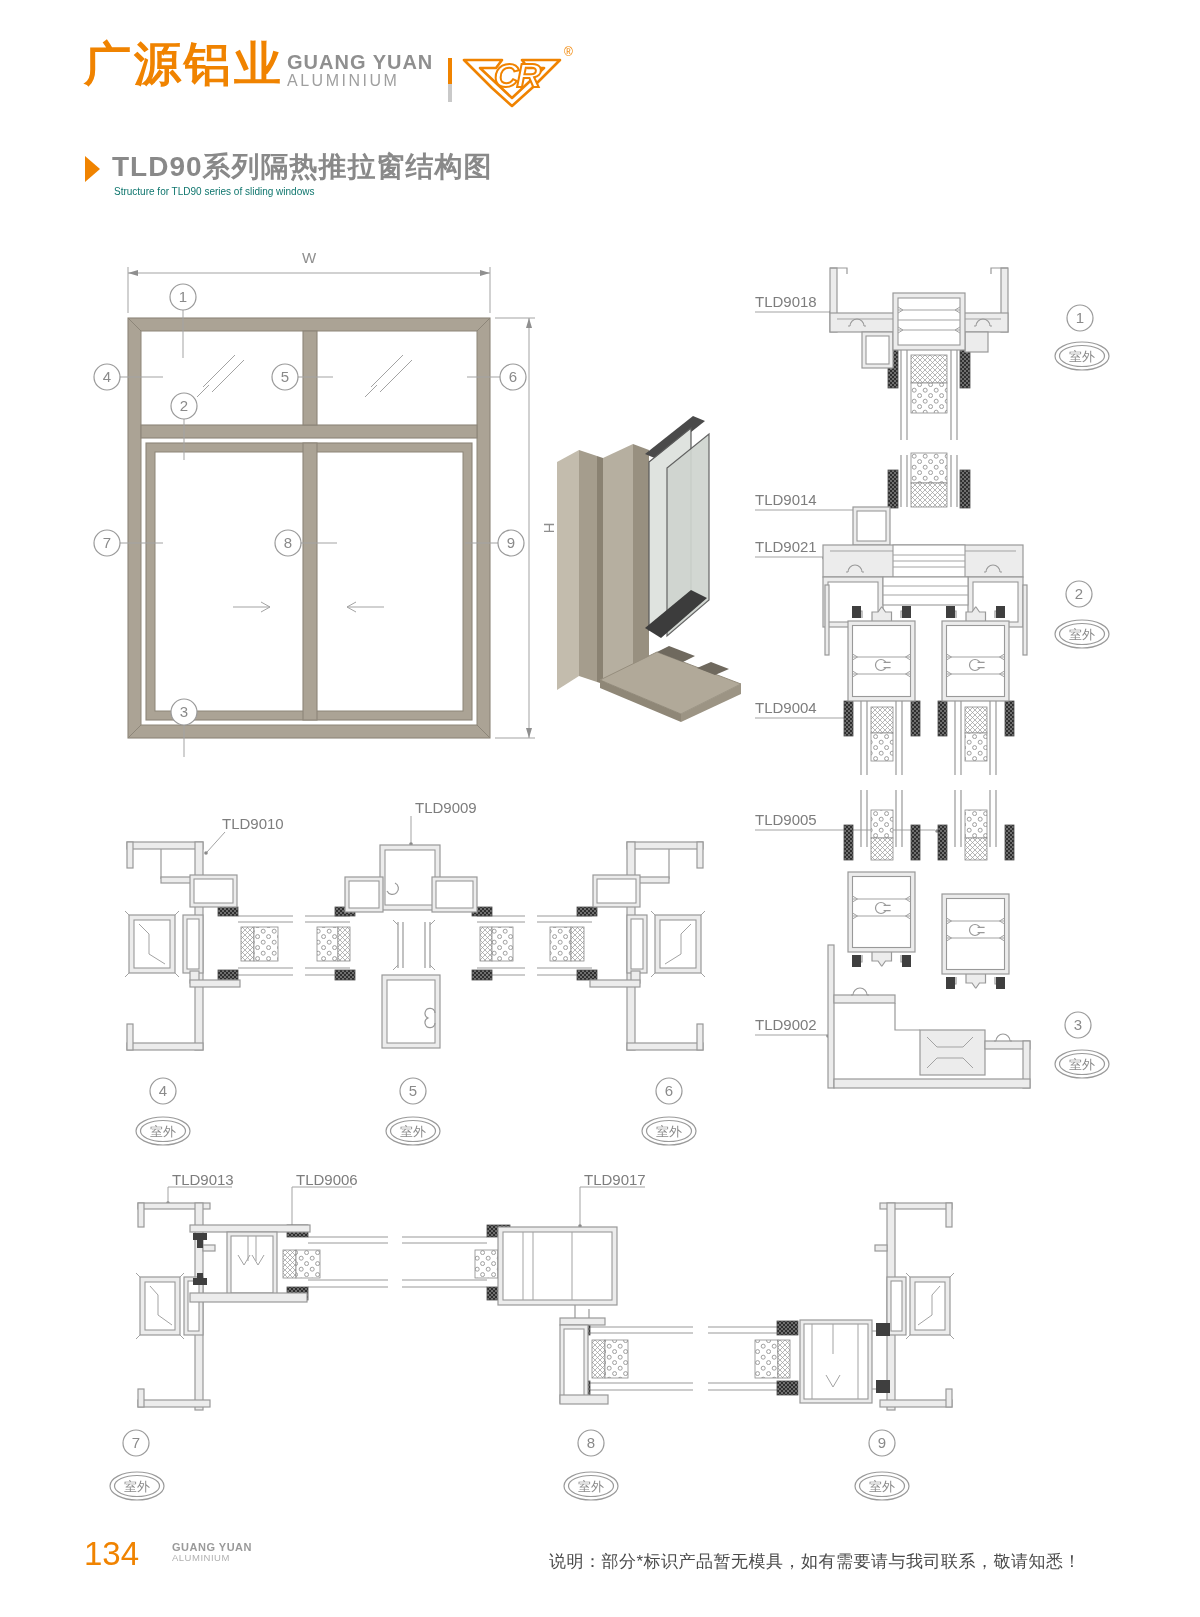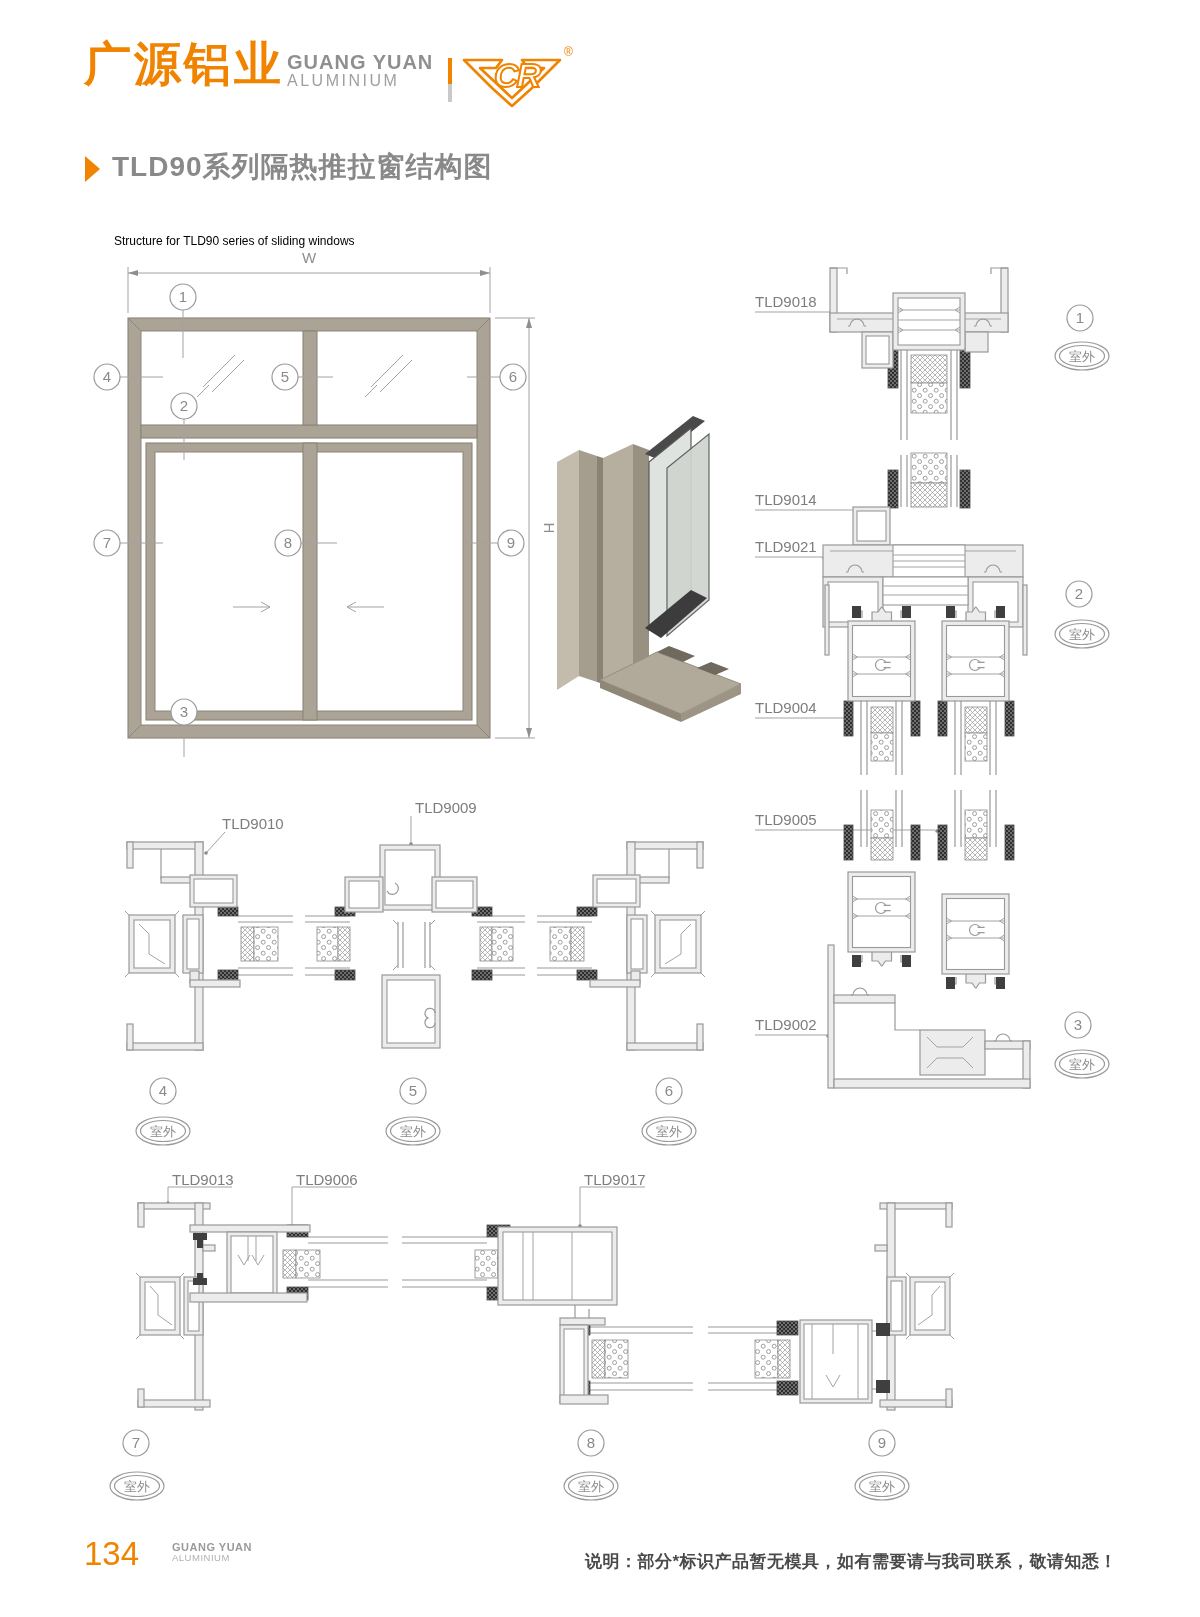--- a/index.html
+++ b/index.html
@@ -8,27 +8,27 @@
   .abs{position:absolute;}
   
   .brand-cn{left:84px;top:40px;font-size:47px;font-weight:900;color:#F08300;letter-spacing:3px;line-height:1;}
   .brand-en{left:287px;top:52px;line-height:1.05;}
   .brand-en .l1{font-size:20px;font-weight:bold;color:#8f8f8f;letter-spacing:1px;}
   .brand-en .l2{font-size:16px;color:#9f9f9f;letter-spacing:2.5px;}
   .hdr-divider{left:448px;top:58px;width:4px;height:44px;background:linear-gradient(#F08300 58%,#c9c9c9 58%);}
   
   .title-tri{left:85px;top:156px;width:0;height:0;border-left:15px solid #F08300;border-top:13px solid transparent;border-bottom:13px solid transparent;}
   .title-cn{left:112px;top:148px;font-size:28px;font-weight:bold;color:#898989;letter-spacing:1px;}
-  .title-en{left:114px;top:186px;font-size:12px;color:#000000;margin-top:48px;}
+  .title-en{left:114px;top:186px;font-size:10px;color:#0f766e;}
   
   .page-num{left:84px;top:1537px;font-size:33px;font-weight:400;color:#F08300;line-height:1;}
   .ftr-brand{left:172px;top:1541px;line-height:1.1;}
   .ftr-brand .l1{font-size:11px;font-weight:bold;color:#9a9a9a;letter-spacing:.5px;}
   .ftr-brand .l2{font-size:9.5px;color:#b0b0b0;letter-spacing:.5px;}
-  .ftr-note{left:585px;top:1550px;font-size:17px;color:#4a4a4a;letter-spacing:.5px;font-weight:bold;}
+  .ftr-note{left:549px;top:1550px;font-size:17px;color:#4a4a4a;letter-spacing:.5px;}
   
   svg{overflow:visible;}
   .pf{fill:#ececec;stroke:#999;stroke-width:1.2;}
   .pw{fill:#ffffff;stroke:#999;stroke-width:1.1;}
   .ln{stroke:#999;stroke-width:1.2;fill:none;}
   .lnt{stroke:#a3a3a3;stroke-width:1;fill:none;}
   .dk{fill:url(#dkh);stroke:#4d4d4d;stroke-width:.8;}
   .xh{fill:url(#xhp);stroke:#8a8a8a;stroke-width:.8;}
   .dt{fill:url(#dtp);stroke:#8a8a8a;stroke-width:.8;}
   .dks{fill:#3f3f3f;stroke:none;}

